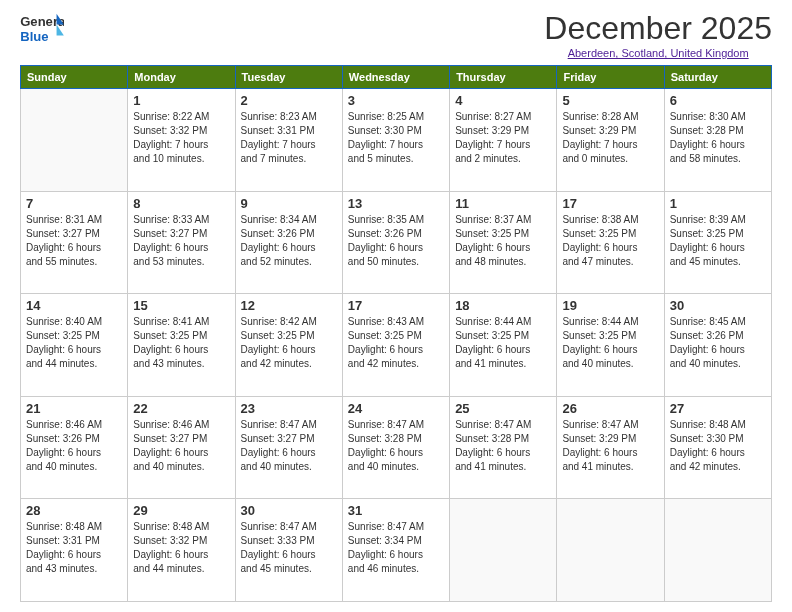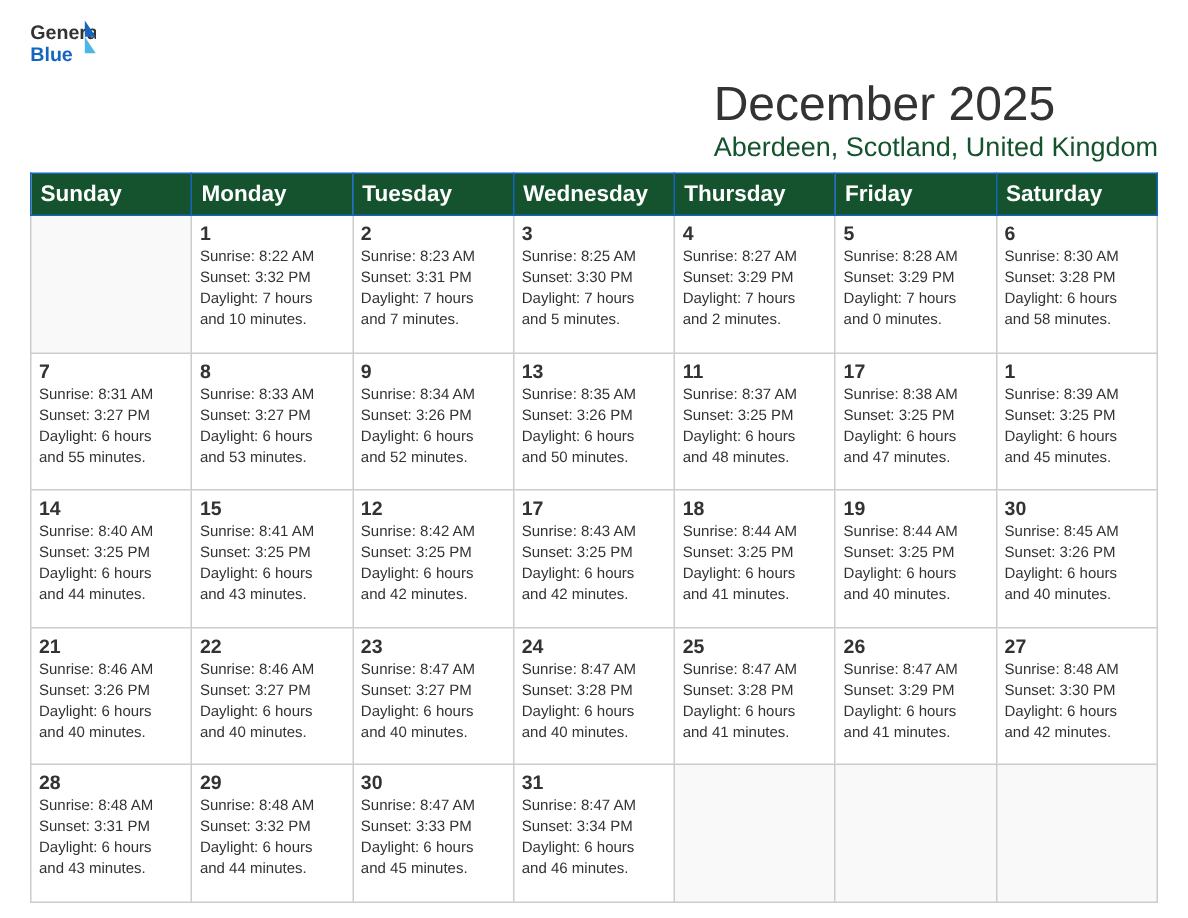--- a/index.html
+++ b/index.html
@@ -17,45 +17,45 @@
       display: flex;
       flex-direction: column;
     }
     .header {
       display: flex;
       justify-content: space-between;
       align-items: flex-start;
       margin-bottom: 6px;
     }
     .title-block {
-      text-align: left;
-      margin-top: 41px;
+      text-align: center;
     }
     .main-title {
       font-size: 32px;
       font-weight: normal;
       color: #333;
     }
     .subtitle {
-      font-size: 18px;
-      color: #14532d;
+      font-size: 11px;
+      color: #4c1d95;
+      text-decoration: underline;
     }
     .calendar {
       flex: 1;
       border: 1px solid #ccc;
       border-collapse: collapse;
       width: 100%;
       table-layout: fixed;
     }
     .calendar th {
-      background-color: #14532d;
+      background-color: #4d7c0f;
       color: #fff;
       text-align: left;
       padding: 5px 6px;
-      font-size: 15px;
+      font-size: 11px;
       font-weight: bold;
       border: 1px solid #1565c0;
       margin-left: 19px;
     }
     .calendar td {
       border: 1px solid #ccc;
       vertical-align: top;
       padding: 4px 5px;
       font-size: 10.5px;
       color: #333;

